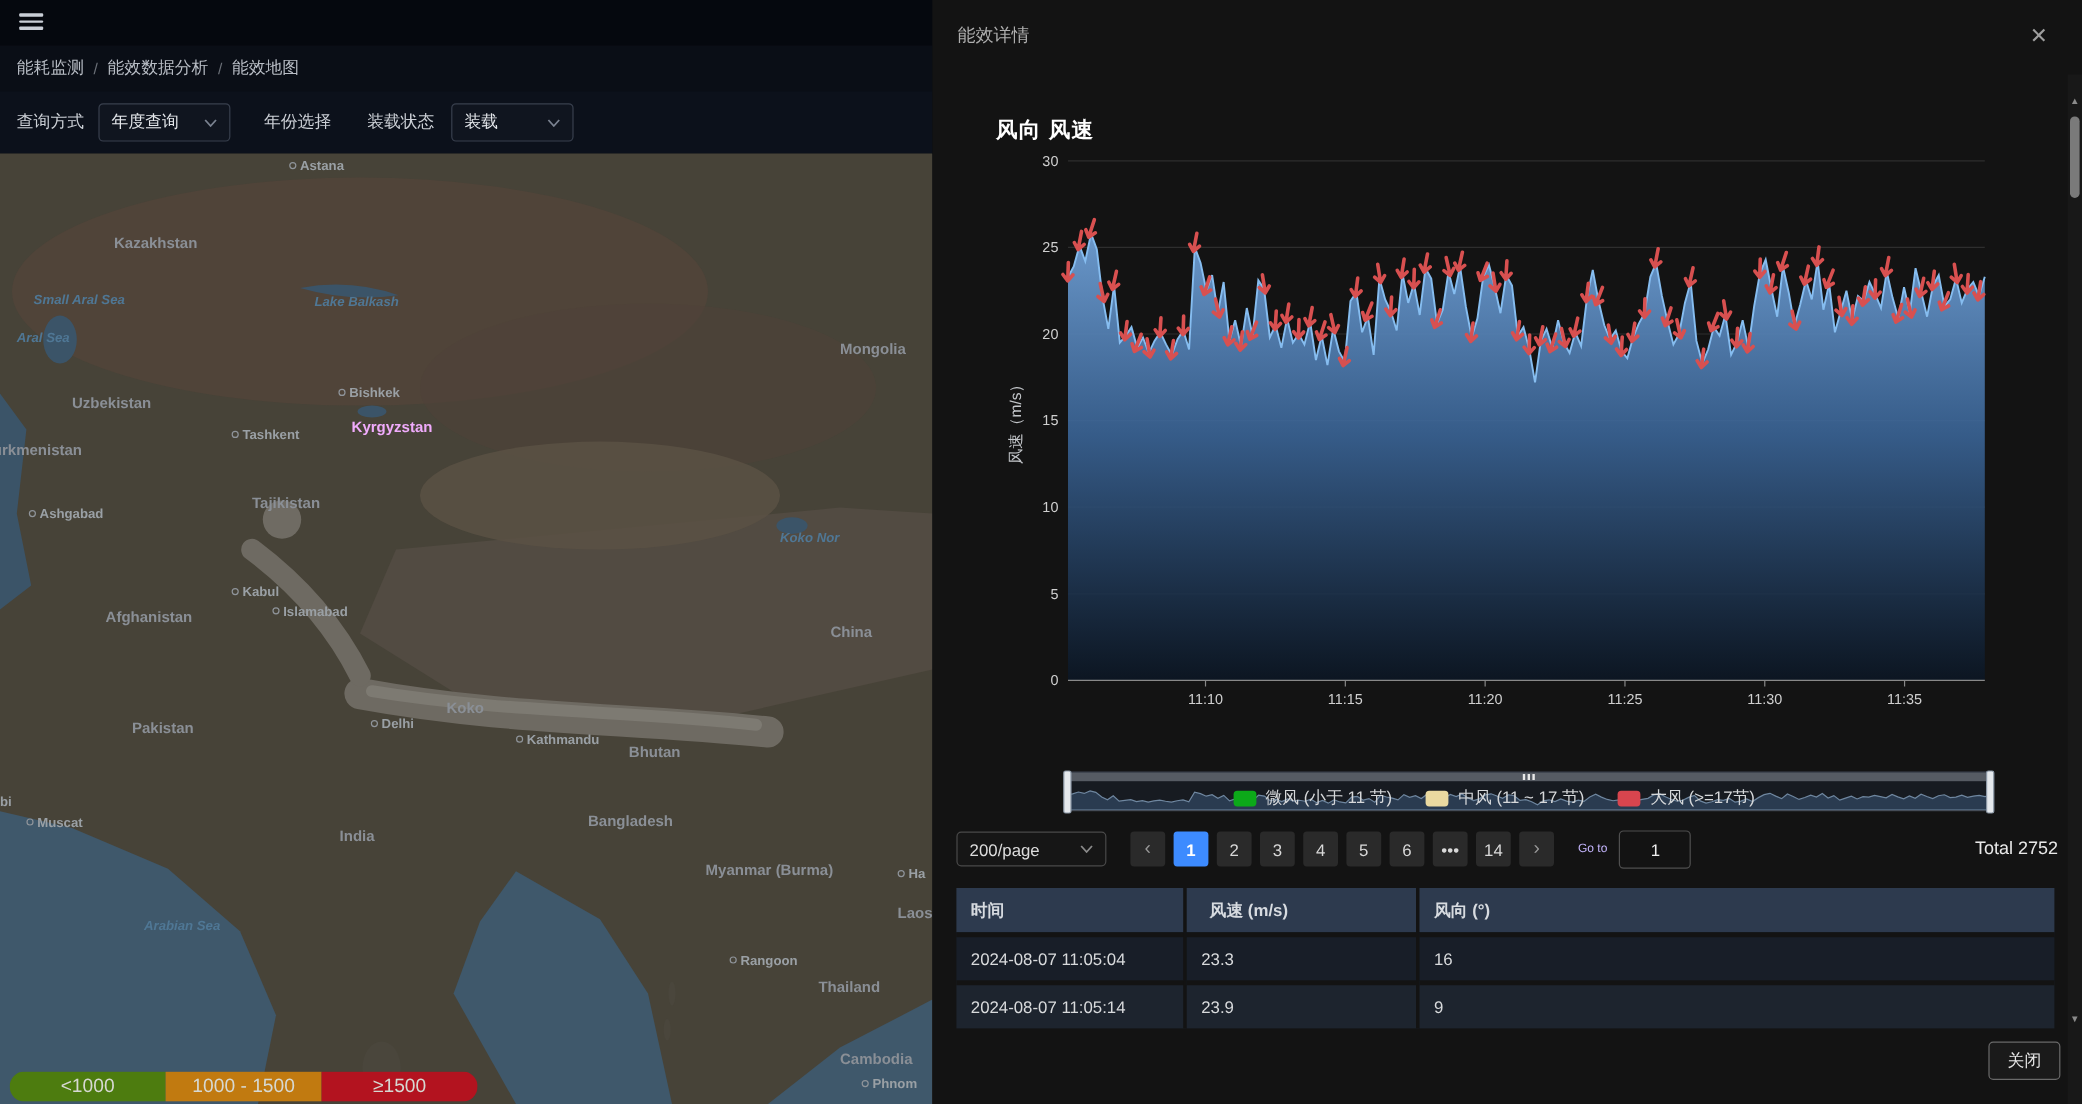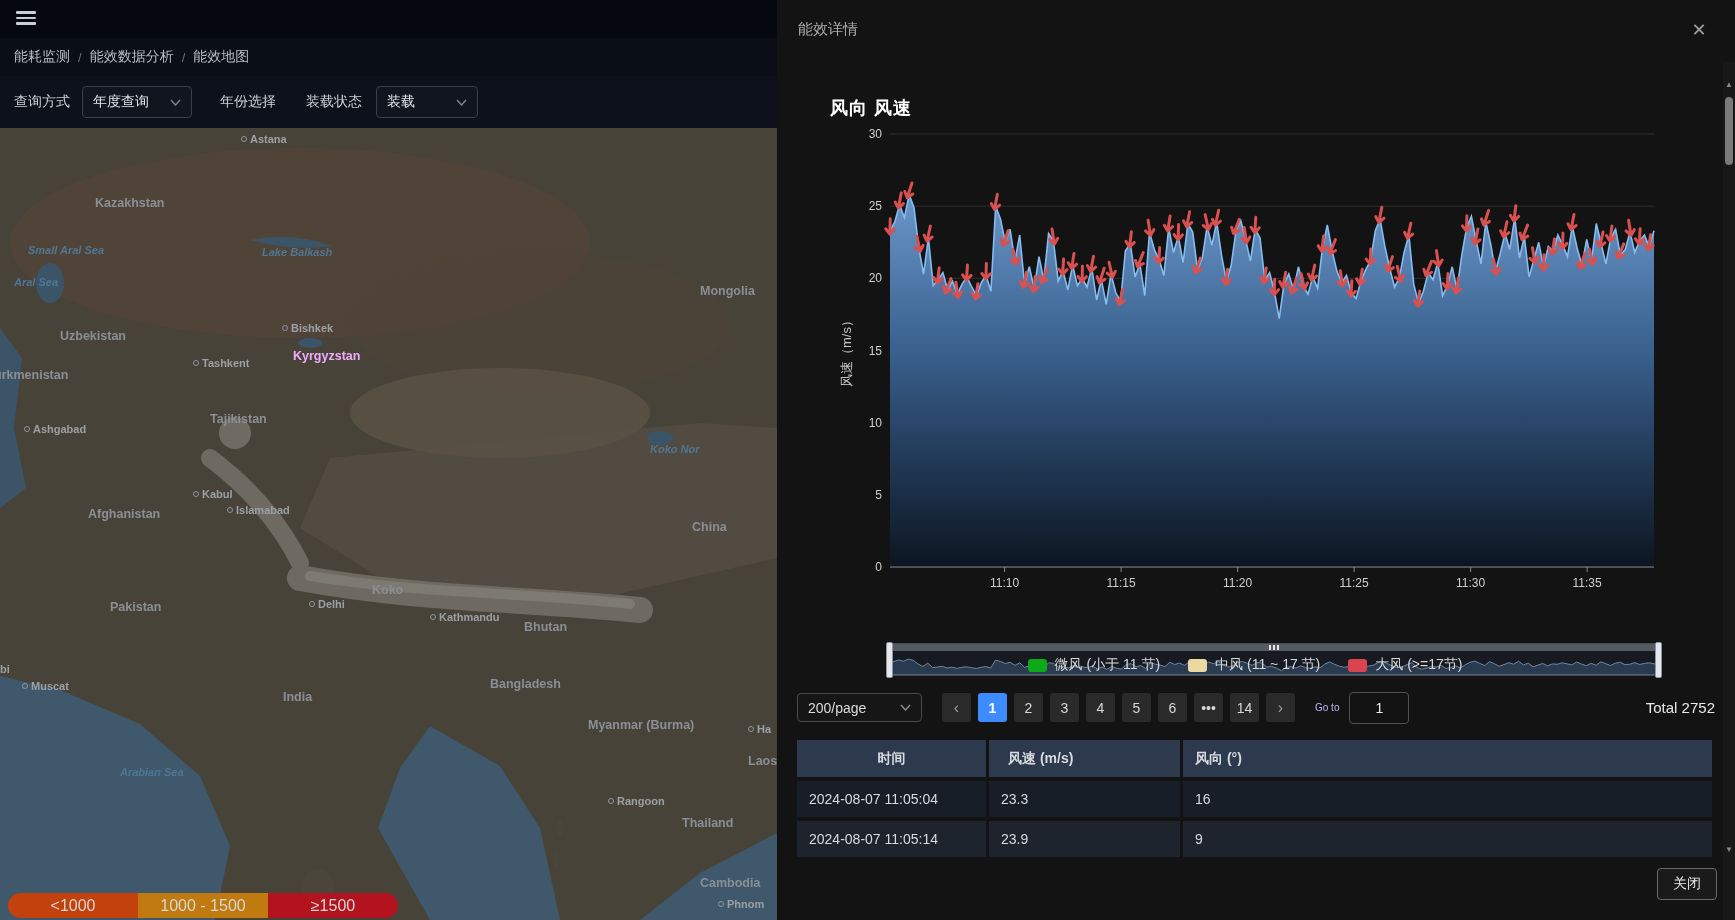--- a/index.html
+++ b/index.html
@@ -160,21 +160,21 @@
           <div class="maplbl" style="left: 120px; top: 638px; color: rgb(79, 119, 149); font-style: italic; font-size: 11px;"><span>Arabian Sea</span></div>
           <div class="maplbl" style="left: 588px; top: 590px; color: rgb(138, 143, 150); font-size: 12.5px;"><span>Myanmar (Burma)</span></div>
           <div class="maplbl" style="left: 608px; top: 667px; color: rgb(154, 160, 165); font-size: 11px;"><span class="dot"></span><span>Rangoon</span></div>
           <div class="maplbl" style="left: 682px; top: 688px; color: rgb(138, 143, 150); font-size: 12.5px;"><span>Thailand</span></div>
           <div class="maplbl" style="left: 748px; top: 595px; color: rgb(154, 160, 165); font-size: 11px;"><span class="dot"></span><span>Ha</span></div>
           <div class="maplbl" style="left: 748px; top: 626px; color: rgb(138, 143, 150); font-size: 12.5px;"><span>Laos</span></div>
           <div class="maplbl" style="left: 700px; top: 748px; color: rgb(138, 143, 150); font-size: 12.5px;"><span>Cambodia</span></div>
           <div class="maplbl" style="left: 718px; top: 770px; color: rgb(154, 160, 165); font-size: 11px;"><span class="dot"></span><span>Phnom</span></div>
         </div>
       <div class="map-pill">
-          <div class="seg" style="background: #c2410c;">&lt;1000</div>
+          <div class="seg" style="background: #4d7c0f;">&lt;1000</div>
           <div class="seg" style="background: rgb(193, 122, 16);">1000 - 1500</div>
           <div class="seg" style="background: rgb(179, 19, 31);">≥1500</div>
         </div>
     </div>
   </div>
 
   <div id="drawer">
     <div id="drawer-title">能效详情</div>
     <div id="drawer-close">✕</div>
 
@@ -351,21 +351,21 @@
         </div>
       <div class="pg-btn nav">›</div>
       <span id="goto-label">Go to</span>
       <input id="goto-input" value="1" style="">
       <span id="pg-total">Total 2752</span>
     </div>
 
     <table id="dtable">
       <thead>
           <tr id="dtable-head">
-            <th style="width: 165px; text-align: center;">时间</th>
+            <th style="width: 165px;">时间</th>
             <th style="width: 160px; padding-left: 19px;">风速 (m/s)</th>
             <th>风向 (°)</th>
           </tr>
         </thead>
       <tbody id="dtable-body">
           <tr class="r0">
             <td>2024-08-07 11:05:04</td>
             <td>23.3</td>
             <td>16</td>
           </tr>

